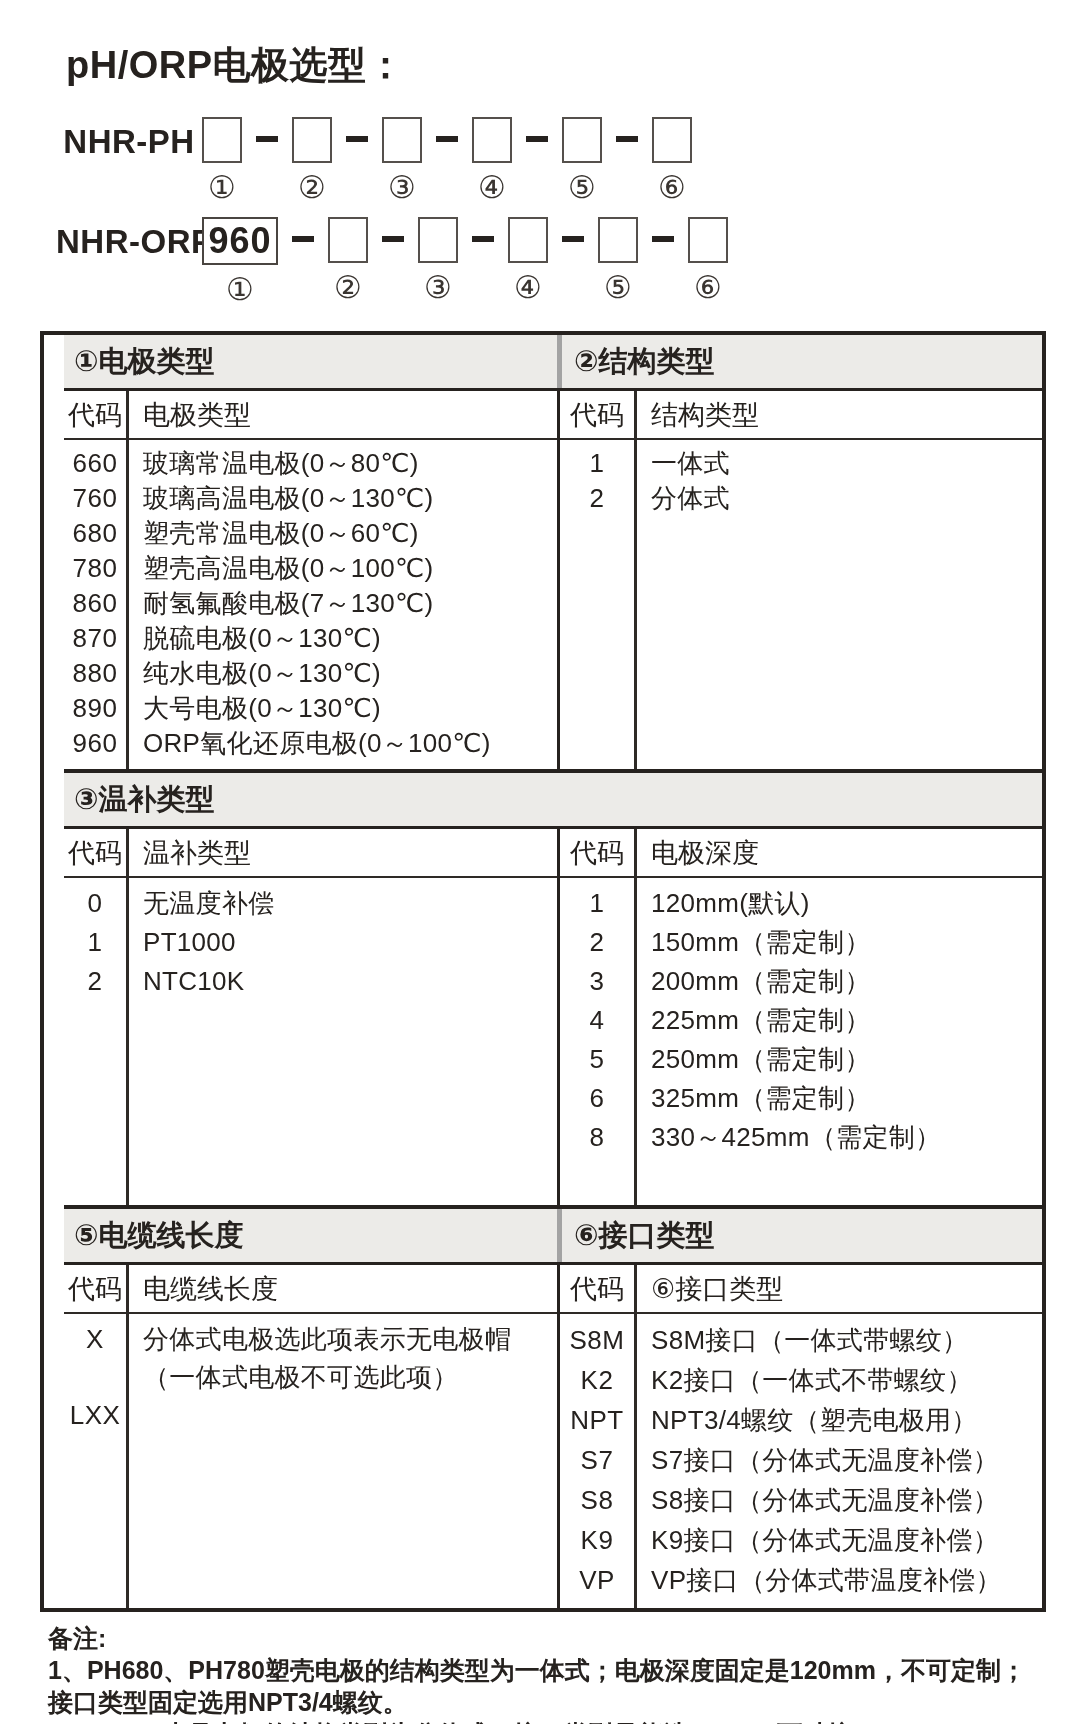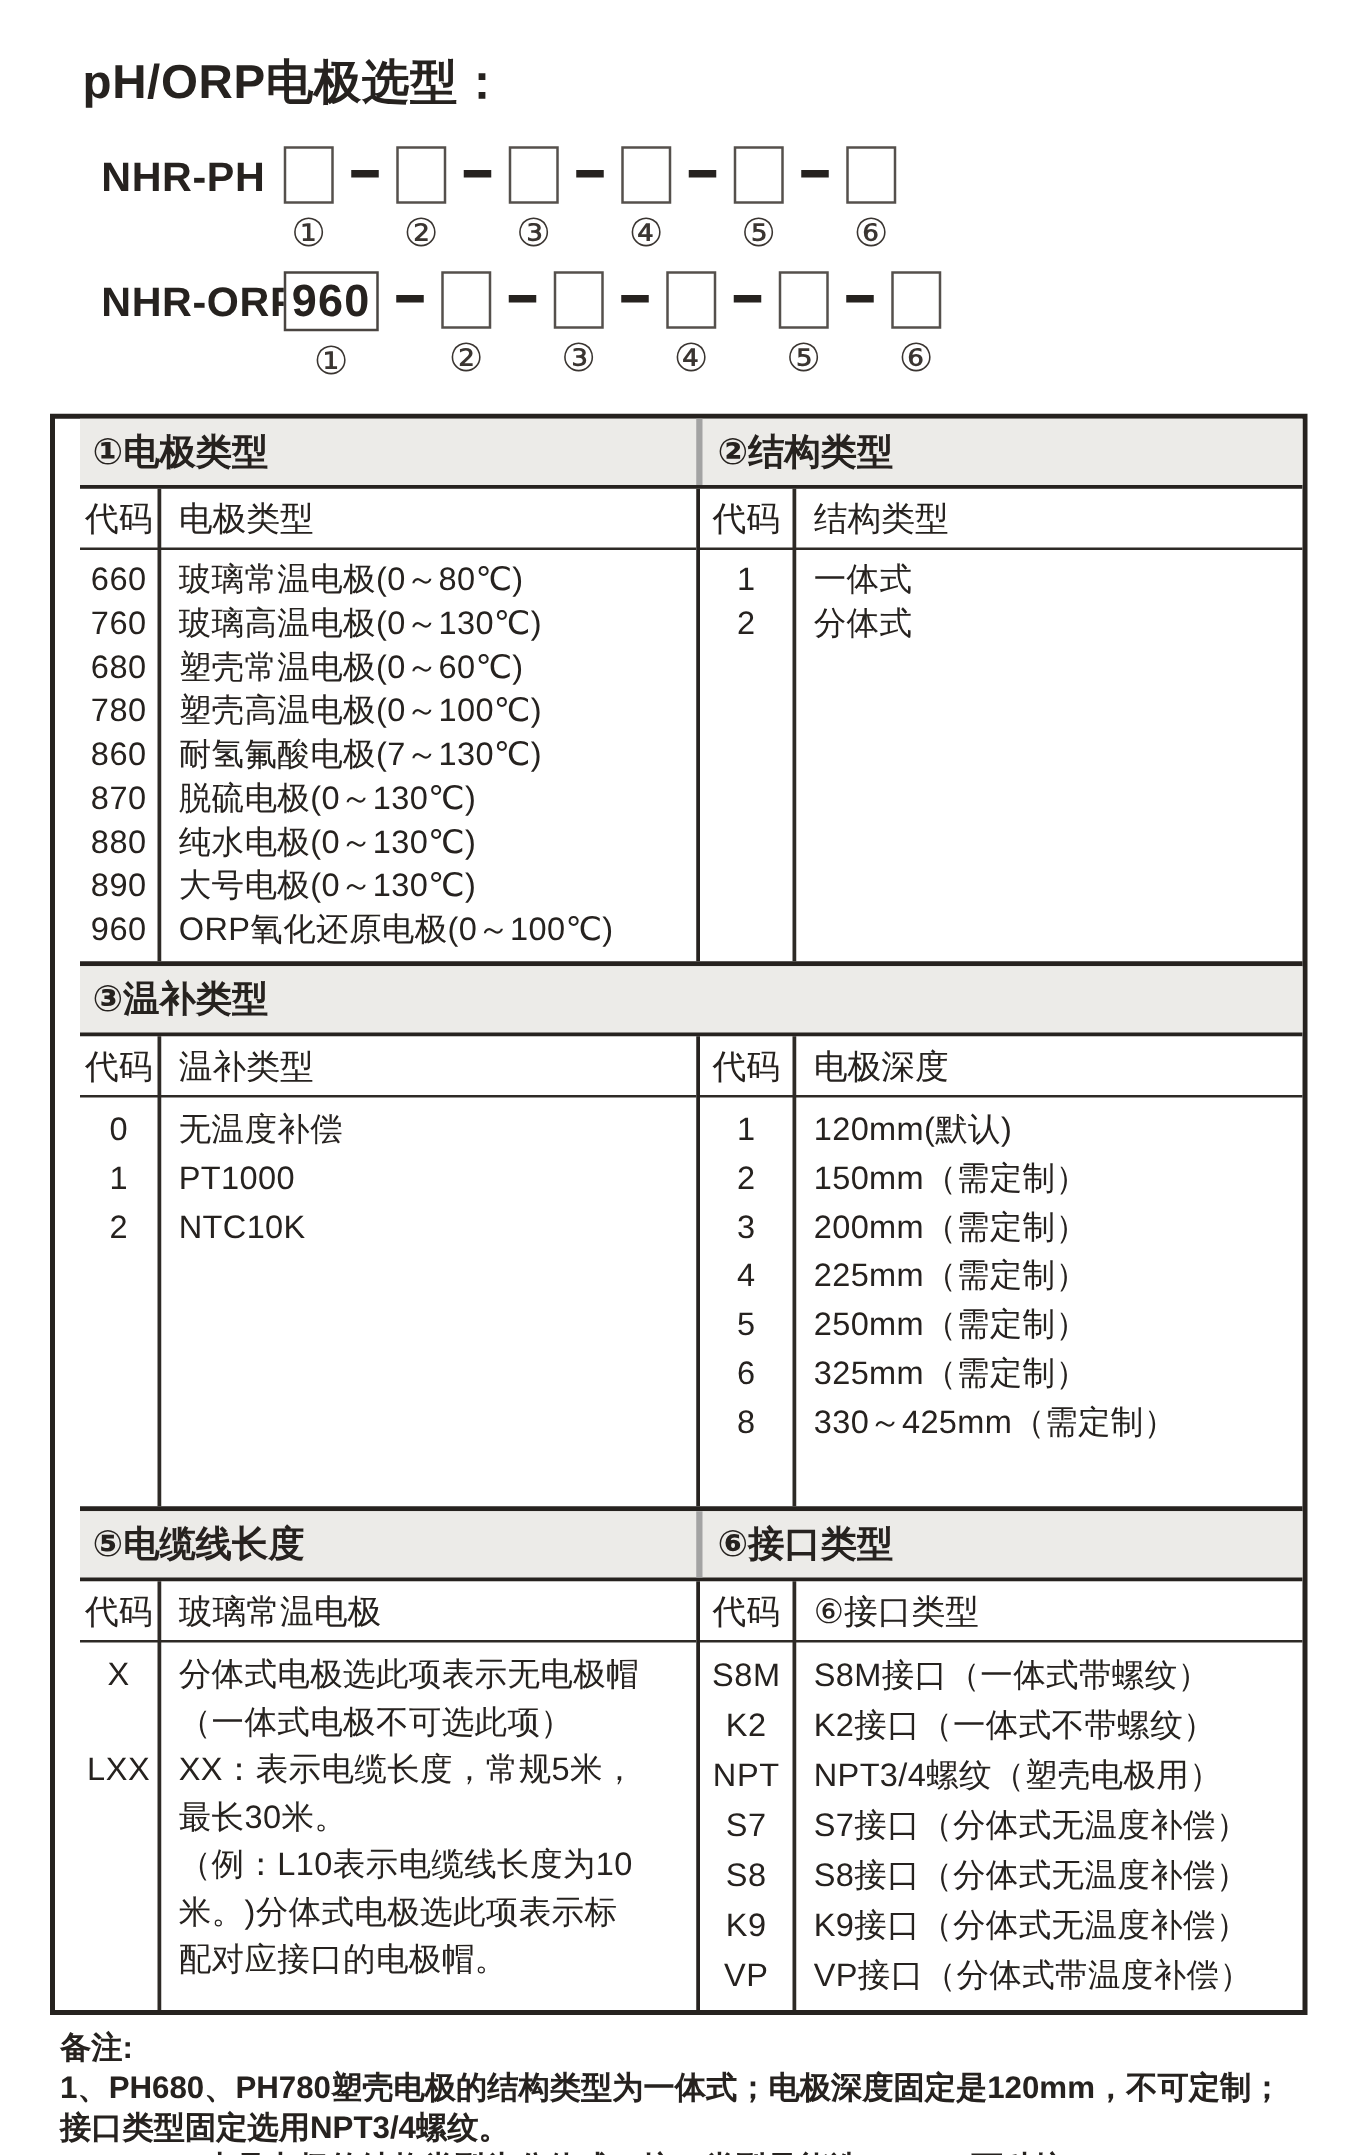--- a/index.html
+++ b/index.html
@@ -16,21 +16,22 @@
   .title{
     margin:40px 0 0 66px;
     font-size:38px;
     font-weight:bold;
     letter-spacing:0.5px;
   }
   
   .model{
     display:flex;
     align-items:flex-start;
-    margin-left:81px;
+    margin-left:56px;
+    text-align:center;
   }
   .model.first{margin-top:26px;}
   .model.second{margin-top:14px;}
   .model-label{
     width:146px;
     flex:0 0 146px;
     font-size:33px;
     font-weight:600;
     letter-spacing:0.5px;
     padding-top:6px;
@@ -343,35 +344,30 @@
 
     <div class="band band3">
       <div class="band-header">
         <div class="bh bh-left">⑤电缆线长度</div>
         <div class="bh bh-right">⑥接口类型</div>
       </div>
       <div class="band-body">
         <div class="half half-left multiline">
           <div class="subhead">
             <div class="code-h">代码</div>
-            <div class="val-h">玻璃常温电极</div>
+            <div class="val-h">电缆线长度</div>
           </div>
           <div class="rows">
               <div class="trow">
                 <div class="code-c">X</div>
                 <div class="val-c">分体式电极选此项表示无电极帽
 （一体式电极不可选此项）</div>
               </div>
               <div class="trow">
                 <div class="code-c">LXX</div>
-                <div class="val-c">XX：表示电缆长度，常规5米，
-最长30米。
-（例：L10表示电缆线长度为10
-米。)分体式电极选此项表示标
-配对应接口的电极帽。</div>
               </div>
             </div>
         </div>
         <div class="half half-right">
           <div class="subhead">
             <div class="code-h">代码</div>
             <div class="val-h">⑥接口类型</div>
           </div>
           <div class="rows">
               <div class="trow">

